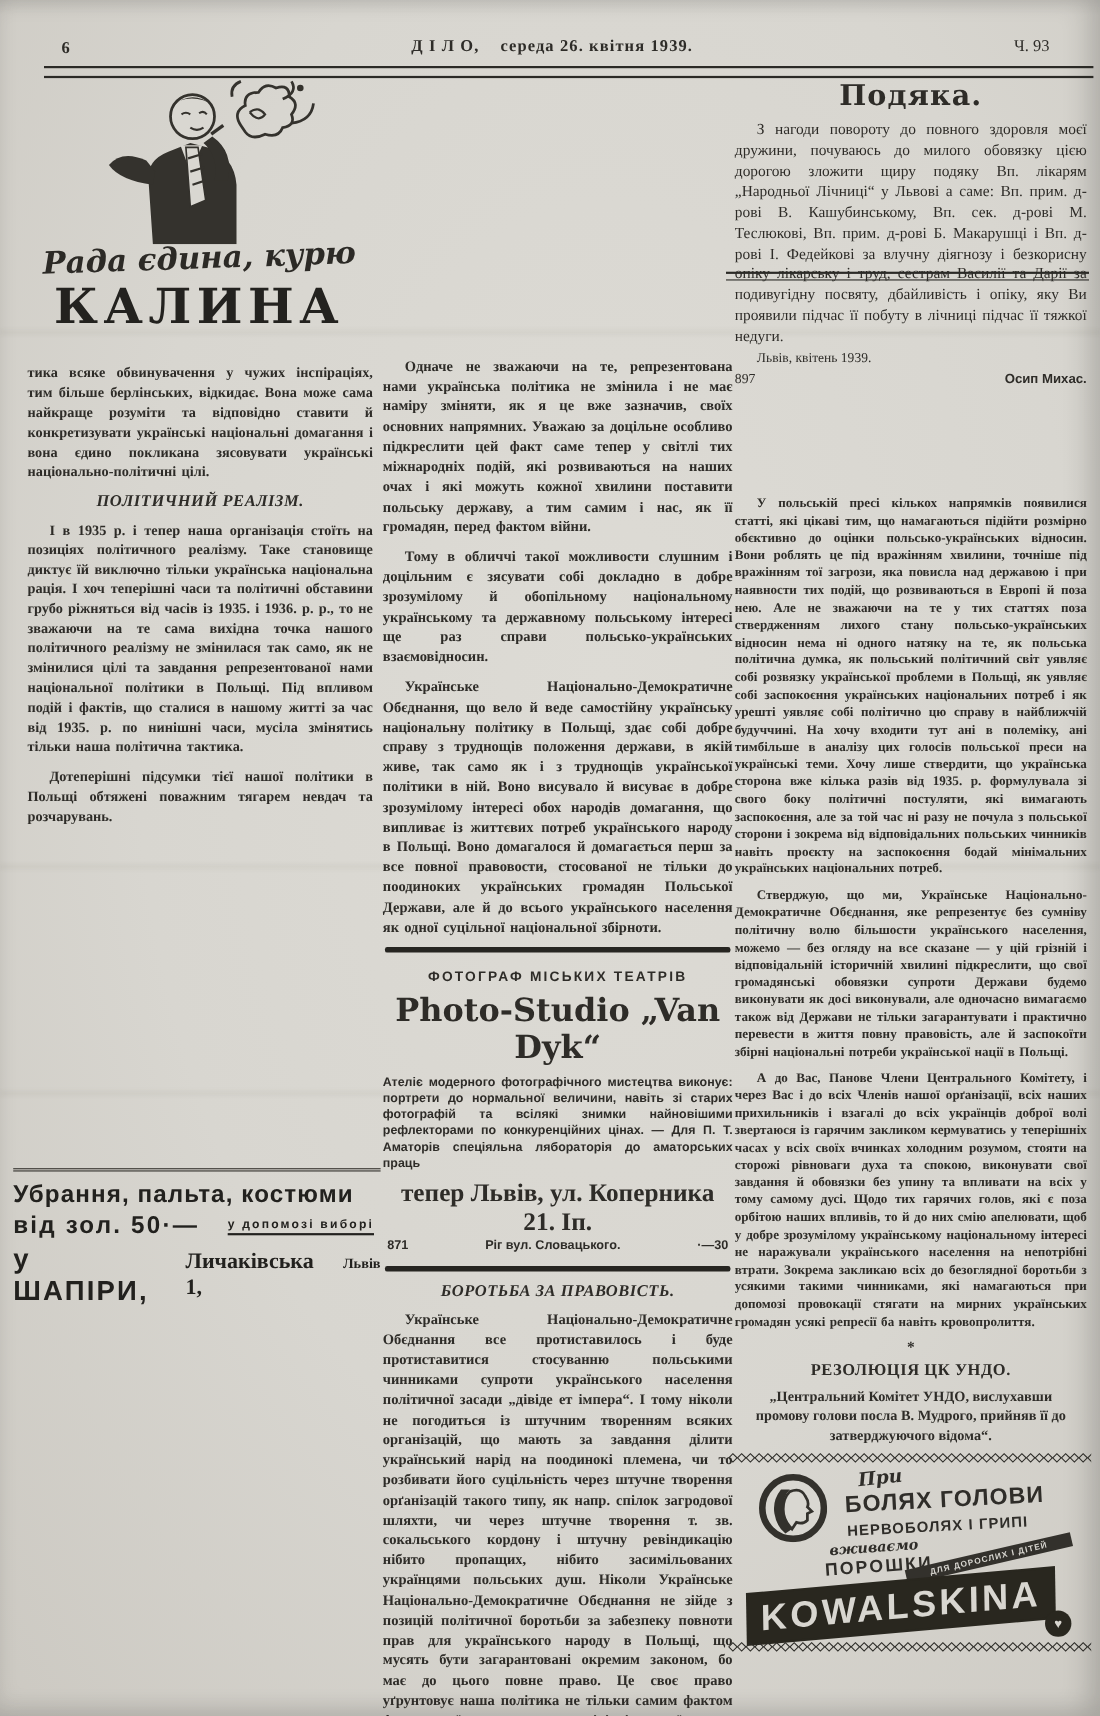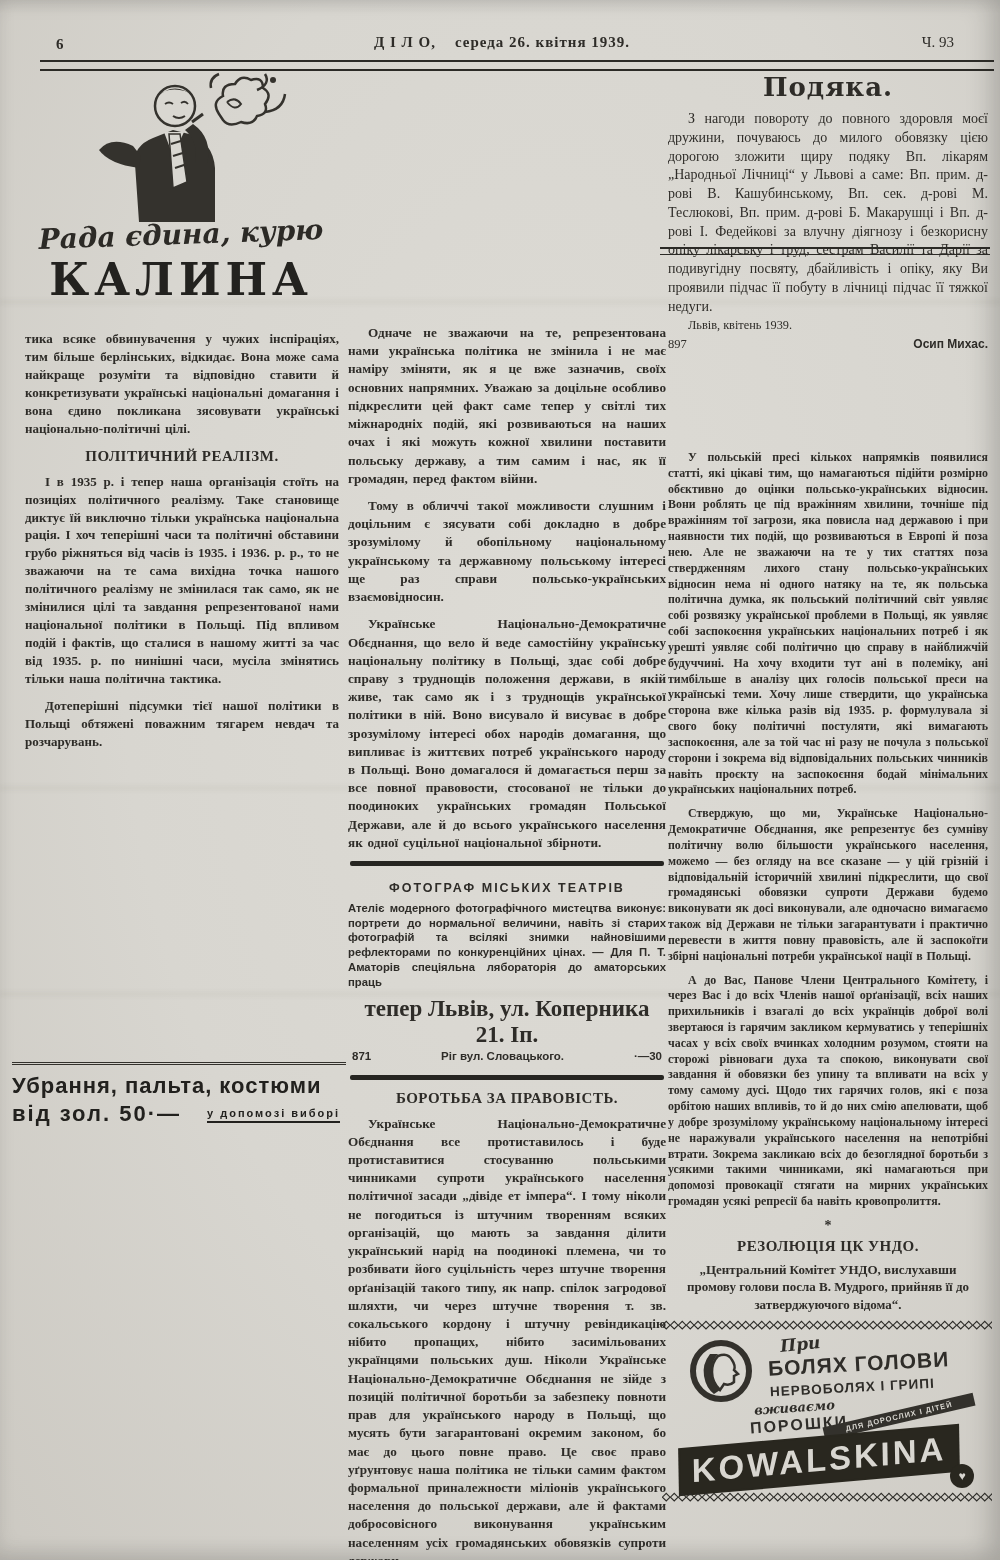--- a/index.html
+++ b/index.html
@@ -16,21 +16,21 @@
   .crease{position:absolute;left:0;right:0;height:4px;background:rgba(60,55,45,0.05);filter:blur(2px);}
   
   .hdr-pagenum{position:absolute;top:36px;left:56px;font-size:15px;font-weight:bold;}
   .hdr-center{position:absolute;top:34px;left:4px;right:0;text-align:center;font-size:15px;font-weight:bold;letter-spacing:1px;}
   .hdr-issue{position:absolute;top:34px;right:46px;font-size:15px;}
   .hdr-rule{position:absolute;top:60px;left:40px;right:6px;height:7px;
     border-top:2.5px solid #2b2a26;border-bottom:2px solid #2b2a26;}
   
   .col p{margin:0 0 9px;text-align:justify;line-height:1.38;word-spacing:1.5px;font-weight:bold;}
   .indent{text-indent:20px;}
-  .subhead{text-align:center;font-weight:bold;font-size:15px;letter-spacing:0.5px;margin:10px 0 8px;}
+  .subhead{text-align:center;font-weight:bold;font-size:15px;letter-spacing:0.5px;margin:10px 0 8px;font-style:italic;}
   .thickrule{height:4.5px;background:#262521;margin:9px 2px;border-radius:2px;}
   
   .kalyna{position:absolute;top:72px;left:22px;width:318px;height:252px;}
   .kalyna svg{display:block;margin:0 auto;}
   .kalyna-tagline{position:absolute;top:146px;left:0;width:100%;text-align:center;
     font-family:"DejaVu Serif", serif;font-style:italic;font-weight:bold;font-size:28px;
     transform:rotate(-2deg);color:#2c2a26;}
   .kalyna-brand{position:absolute;top:182px;left:0;width:100%;text-align:center;
     font-weight:bold;font-size:44px;letter-spacing:5px;color:#23221f;
     font-family:"DejaVu Serif", serif;}
@@ -163,30 +163,36 @@
     <p class="indent">І в 1935 р. і тепер наша організація стоїть на позиціях політичного реалізму. Таке становище диктує їй виключно тільки українська національна рація. І хоч теперішні часи та політичні обставини грубо ріжняться від часів із 1935. і 1936. р. р., то не зважаючи на те сама вихідна точка нашого політичного реалізму не змінилася так само, як не змінилися цілі та завдання репрезентованої нами національної політики в Польщі. Під впливом подій і фактів, що сталися в нашому житті за час від 1935. р. по нинішні часи, мусіла змінятись тільки наша політична тактика.</p>
     <p class="indent">Дотеперішні підсумки тієї нашої політики в Польщі обтяжені поважним тягарем невдач та розчарувань.</p>
   </div>
 
   <div class="shapira">
     <div class="shapira-l1">Убрання, пальта, костюми</div>
     <div class="shapira-row">
       <span class="shapira-l2a">від зол. 50·—</span>
       <span class="shapira-l2b">у допомозі виборі</span>
     </div>
+    <div class="shapira-row3">
+      <span class="shapira-l3a">у ШАПІРИ,</span>
+      <span class="shapira-l3b">Личаківська 1,</span>
+      <span class="shapira-l3c">Львів</span>
+    </div>
   </div>
 
   <div class="midcol col">
     <p class="indent">Одначе не зважаючи на те, репрезентована нами українська політика не змінила і не має наміру зміняти, як я це вже зазначив, своїх основних напрямних. Уважаю за доцільне особливо підкреслити цей факт саме тепер у світлі тих міжнародніх подій, які розвиваються на наших очах і які можуть кожної хвилини поставити польську державу, а тим самим і нас, як її громадян, перед фактом війни.</p>
     <p class="indent">Тому в обличчі такої можливости слушним і доцільним є зясувати собі докладно в добре зрозумілому й обопільному національному українському та державному польському інтересі ще раз справи польсько-українських взаємовідносин.</p>
     <p class="indent">Українське Національно-Демократичне Обєднання, що вело й веде самостійну українську національну політику в Польщі, здає собі добре справу з труднощів положення держави, в якій живе, так само як і з труднощів української політики в ній. Воно висувало й висуває в добре зрозумілому інтересі обох народів домагання, що випливає із життєвих потреб українського народу в Польщі. Воно домагалося й домагається перш за все повної правовости, стосованої не тільки до поодиноких українських громадян Польської Держави, але й до всього українського населення як одної суцільної національної збірноти.</p>
 
     <div class="thickrule"></div>
     <div class="vandyk">
       <div class="vd-kicker">ФОТОГРАФ МІСЬКИХ ТЕАТРІВ</div>
+      <div class="vd-title">Photo-Studio „Van Dyk“</div>
       <div class="vd-body">Ателіє модерного фотографічного мистецтва виконує: портрети до нормальної величини, навіть зі старих фотографій та всілякі знимки найновішими рефлекторами по конкуренційних цінах. — Для П. Т. Аматорів спеціяльна лябораторія до аматорських праць</div>
       <div class="vd-address">тепер Львів, ул. Коперника 21. Іп.</div>
       <div class="vd-foot">
         <span>871</span>
         <span>Ріг вул. Словацького.</span>
         <span>·—30</span>
       </div>
     </div>
     <div class="thickrule"></div>
 

